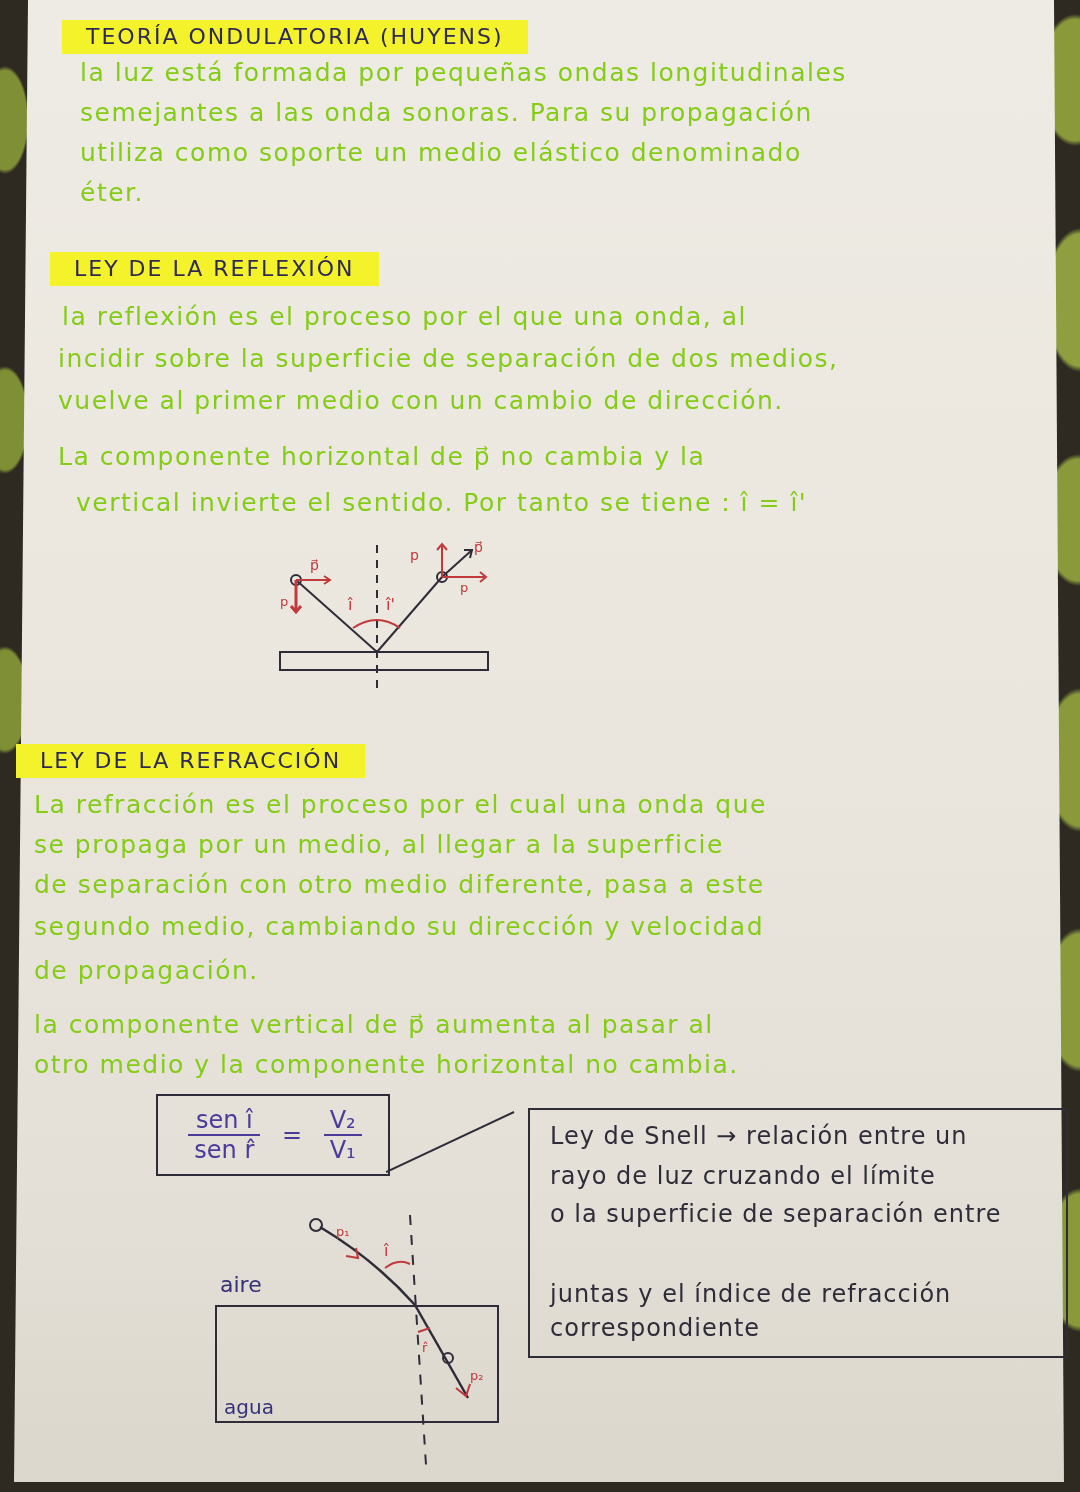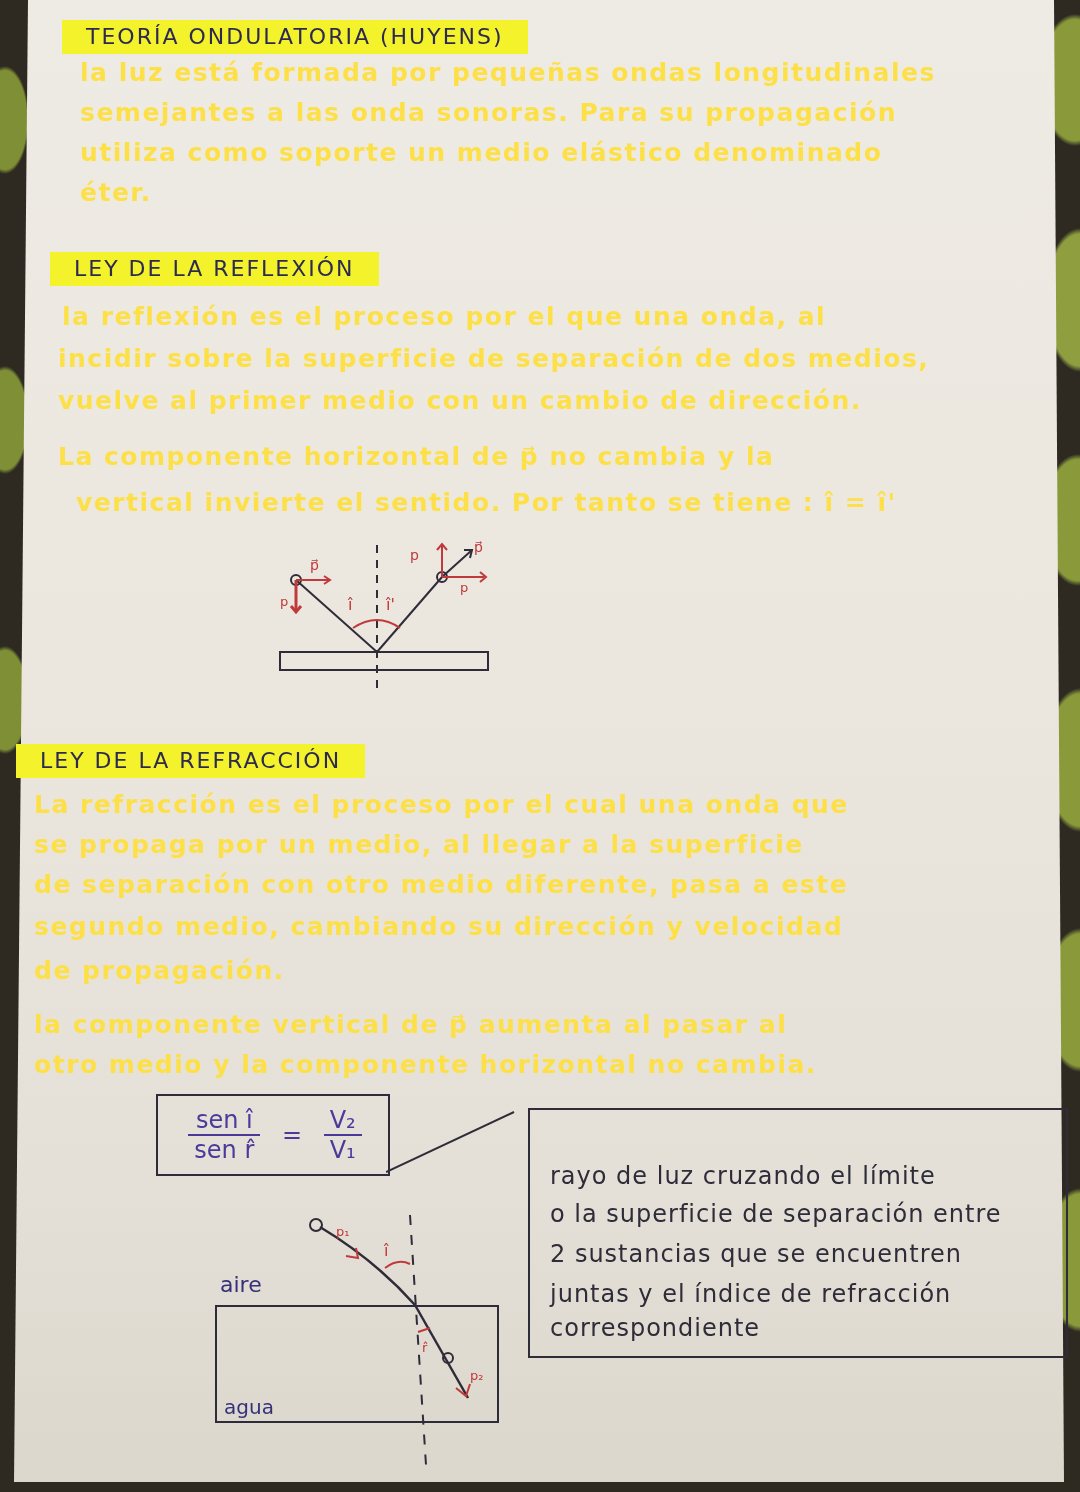--- a/index.html
+++ b/index.html
@@ -22,22 +22,22 @@
     position: absolute; left: 14px; top: 0; width: 1050px; height: 1482px;
     background: linear-gradient(180deg, #eeebe4 0%, #ebe7df 45%, #e4e0d7 80%, #dcd7cd 100%);
     clip-path: polygon(14px 0, 1040px 0, 1050px 1482px, 0 1482px);
   }
   .hl {
     position: absolute; background: #f4f22a; color: #2d2a52;
     font-family: "DejaVu Sans", sans-serif; font-size: 22px; letter-spacing: 2px;
     padding: 4px 24px; white-space: nowrap; line-height: 26px;
   }
   .line {
-    position: absolute; color: #fde047; font-size: 25px; letter-spacing: 1.5px;
-    white-space: nowrap; font-family: "DejaVu Sans", sans-serif; font-weight: 700;
+    position: absolute; color: #84cc16; font-size: 25px; letter-spacing: 1.5px;
+    white-space: nowrap; font-family: "DejaVu Sans", sans-serif; font-weight: 400;
   }
   .box {
     position: absolute; border: 2px solid #2f2c3a;
   }
   .formula {
     position: absolute; color: #4a3b9a; font-size: 24px; text-align: center;
   }
   .frac { display: inline-block; vertical-align: middle; }
   .frac .num { display: block; border-bottom: 2px solid #4a3b9a; padding: 0 6px; }
   .frac .den { display: block; padding: 0 6px; }
@@ -113,23 +113,23 @@
       <span class="num">V₂</span>
       <span class="den">V₁</span>
     </span>
   </div>
 </div>
 <svg style="left:386px; top:1110px;" width="130" height="65">
   <line x1="0" y1="62" x2="128" y2="2" stroke="#2f2c3a" stroke-width="2"></line>
 </svg>
 
 <div class="box" style="left:528px; top:1108px; width:536px; height:246px;">
+  <div class="snell-line" style="left:20px; top:12px;">Ley de Snell → relación  entre  un</div>
   <div class="snell-line" style="left:20px; top:52px;">rayo  de luz  cruzando  el  límite</div>
   <div class="snell-line" style="left:20px; top:90px;">o  la superficie  de separación entre</div>
-  <div class="snell-line" style="left:20px; top:130px;">2  sustancias   que  se  encuentren</div>
   <div class="snell-line" style="left:20px; top:170px;">juntas   y  el  índice  de refracción</div>
   <div class="snell-line" style="left:20px; top:204px;">correspondiente</div>
 </div>
 
 <svg style="left:190px; top:1200px;" width="330" height="280" viewBox="0 0 330 280">
   <line x1="220" y1="15" x2="236" y2="265" stroke="#2f2c3a" stroke-width="2" stroke-dasharray="10 10"></line>
   <rect x="26" y="106" width="282" height="116" fill="none" stroke="#2f2c3a" stroke-width="2"></rect>
   <path d="M130 27 Q185 60 225 105" fill="none" stroke="#2f2c3a" stroke-width="2.5"></path>
   <path d="M225 105 L278 198" fill="none" stroke="#2f2c3a" stroke-width="2.5"></path>
   <circle cx="126" cy="25" r="6" fill="none" stroke="#2f2c3a" stroke-width="2"></circle>

